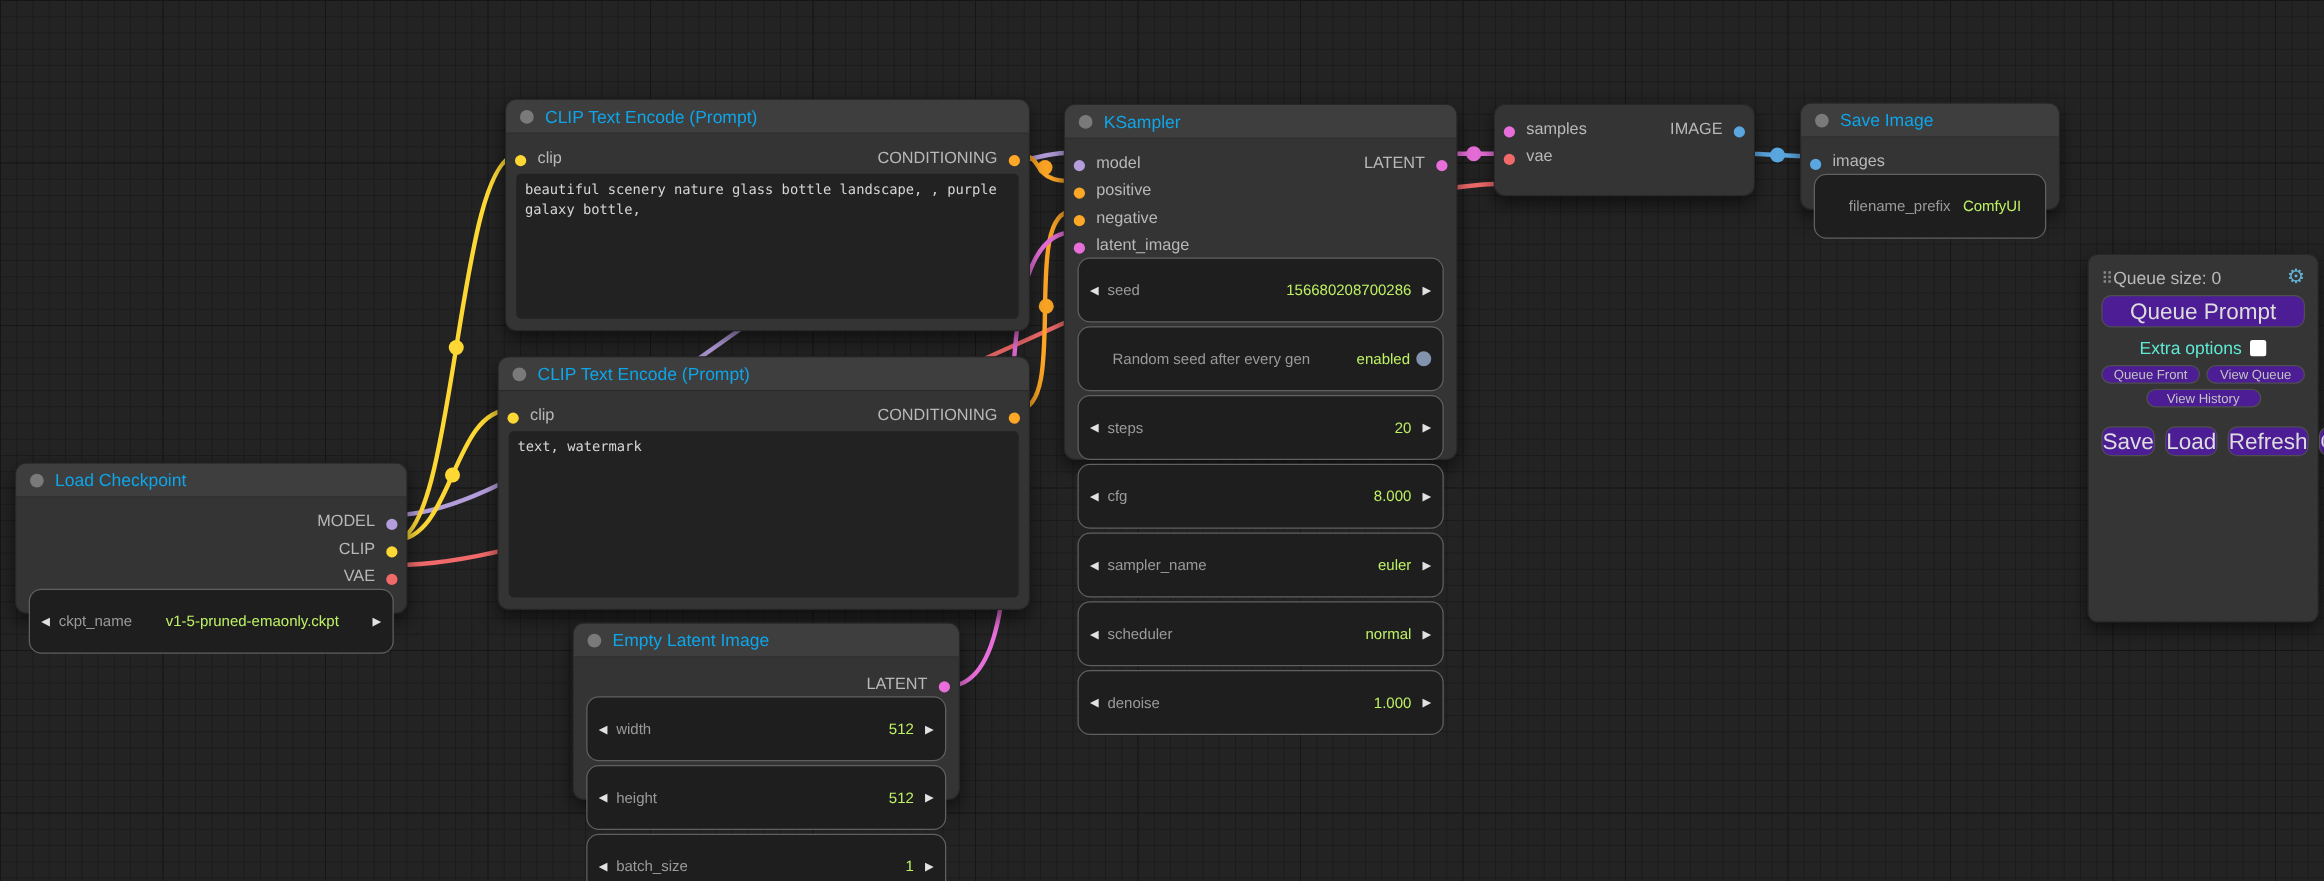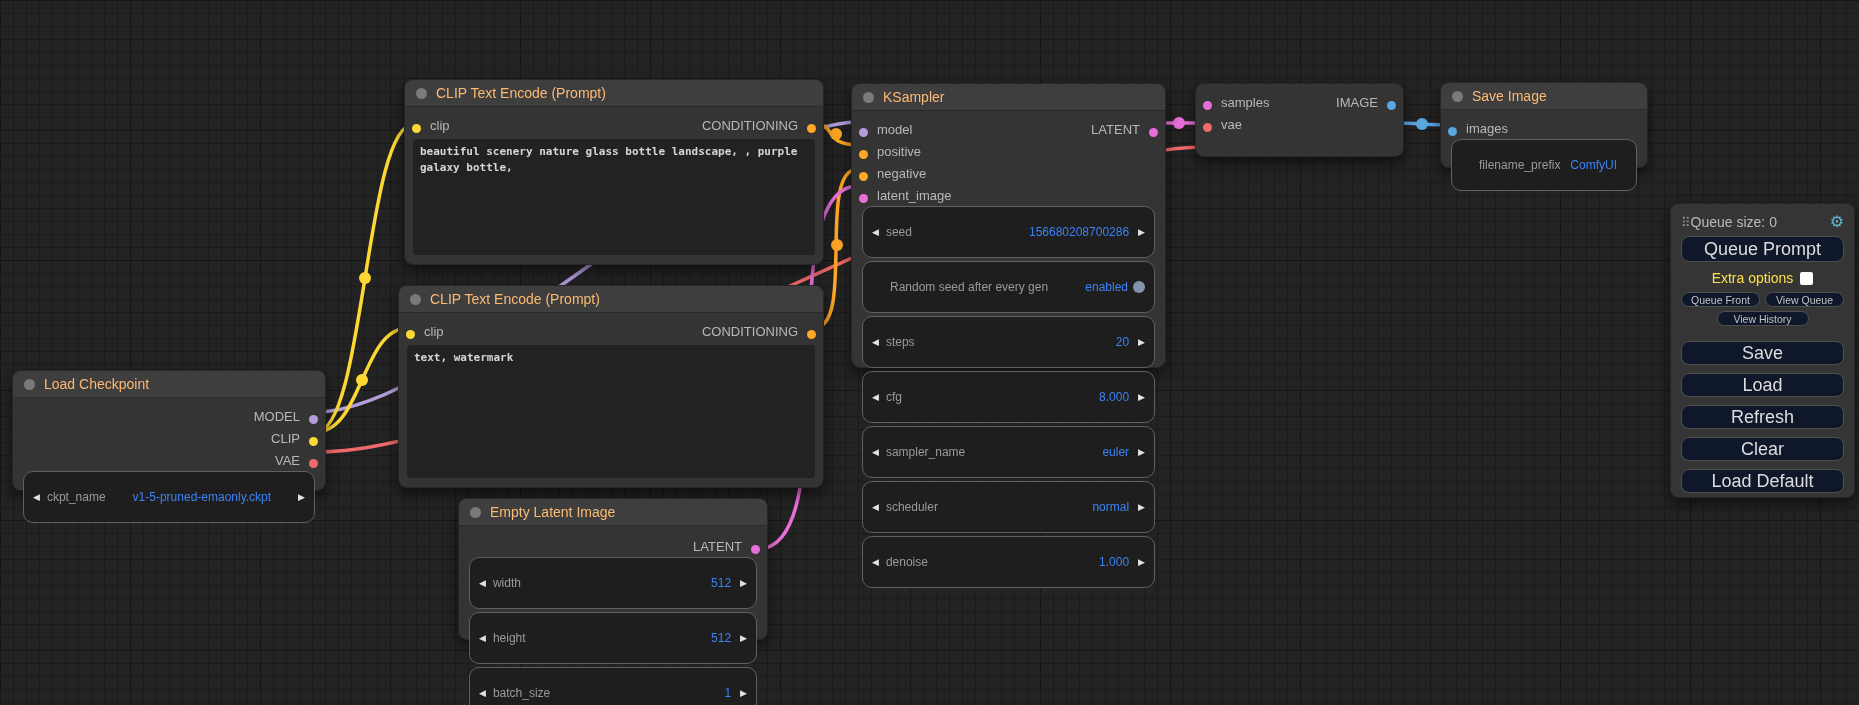--- a/index.html
+++ b/index.html
@@ -15,67 +15,67 @@
     background-size:130px 130px,130px 130px,13px 13px,13px 13px;
   }
   #wires{position:absolute;left:0;top:0;z-index:1}
   .node{
     position:absolute;background:#343434;border:1px solid #272727;border-radius:9px;
     box-shadow:0 6px 14px rgba(0,0,0,.55);z-index:2;box-sizing:border-box;
   }
   .node-title{
     height:26px;display:flex;align-items:center;gap:9px;padding:0 11px;
     background:#3e3e3e;border-radius:8px 8px 0 0;border-bottom:1px solid #2a2a2a;
-    color:#fdba74;font-size:14px;white-space:nowrap;
+    color:#0ea5e9;font-size:14px;white-space:nowrap;
   }
   .title-dot{width:11px;height:11px;border-radius:50%;background:#7a7a7a;flex:0 0 auto}
   .node-body{padding-top:4px}
   .slot-row{display:flex;align-items:flex-end;height:22px;font-size:13px;color:#b8b8b8;white-space:nowrap}
   .dot{width:9px;height:9px;border-radius:50%;flex:0 0 auto}
   .in-dot{margin-left:7px;margin-right:9px}
   .out-row{justify-content:flex-end}
   .out-dot{margin-right:7px;margin-left:9px}
   .dual .grow{flex:1}
   .widget{
     height:18px;margin:3px 10px;background:#1e1e1e;border:1px solid #606060;border-radius:10px;
     display:flex;align-items:center;padding:16px 9px;font-size:12px;color:#9a9a9a;white-space:nowrap;
   }
   .widget .arrow{color:#e2e2e2;font-size:9px;line-height:1}
   .widget .wlabel{margin-left:7px}
-  .widget .wvalue{margin-left:auto;color:#3b82f6;margin-right:9px}
+  .widget .wvalue{margin-left:auto;color:#bef264;margin-right:9px}
   .widget.noarrows .wlabel{margin-left:18px}
   .widget .wvalue.center{margin:0 auto}
   .toggle-dot{width:12px;height:12px;border-radius:50%;margin-left:5px;flex:0 0 auto}
   .prompt-text{
     position:absolute;left:8px;right:8px;top:59px;bottom:9px;background:#222222;border-radius:4px;
     padding:5px 7px;font-family:"DejaVu Sans Mono",monospace;font-size:11px;line-height:1.45;
-    color:#d6d6d6;white-space:pre-wrap;overflow:hidden;box-sizing:border-box;font-weight:bold;
+    color:#d6d6d6;white-space:pre-wrap;overflow:hidden;box-sizing:border-box;
   }
   
   #queue-panel{
     position:absolute;left:1670px;top:203px;width:185px;height:295px;z-index:3;
     background:#353535;border:1px solid #272727;border-radius:8px;
     box-shadow:0 6px 14px rgba(0,0,0,.55);box-sizing:border-box;padding:6px 10px;
   }
   .qp-header{display:flex;align-items:center;height:24px;color:#b9b9b9;font-size:14px}
   .qp-handle{color:#8a8a8a;font-size:13px;cursor:grab}
   .qp-size{flex:1;}
   .qp-gear{font-size:16px;line-height:1}
   .btn{
-    background:#0f172a;border:1px solid #4f4f4f;border-radius:8px;color:#dddddd;
+    background:#4c1d95;border:1px solid #4f4f4f;border-radius:8px;color:#dddddd;
     display:flex;align-items:center;justify-content:center;box-sizing:border-box;cursor:pointer;
   }
   .btn-big{height:26px;font-size:18px;margin:2px 0 0 0;width:100%}
-  .qp-extra{display:flex;align-items:center;justify-content:center;gap:7px;height:22px;margin-top:5px;color:#fde047;font-size:14px}
+  .qp-extra{display:flex;align-items:center;justify-content:center;gap:7px;height:22px;margin-top:5px;color:#5eead4;font-size:14px}
   .qp-checkbox{width:13px;height:13px;background:#ffffff;border-radius:2px}
   .qp-smallrow{display:flex;gap:5px;margin-top:3px}
   .btn-small{height:15px;font-size:10.5px;border-radius:9px;flex:1;color:#c3c3c3}
   .qp-history{display:flex;justify-content:center;margin-top:4px}
   .qp-history .btn-small{flex:0 0 auto;width:92px}
-  .qp-actions{margin-top:15px;display:flex;flex-direction:column;gap:8px}
+  .qp-actions{margin-top:15px;display:flex;flex-direction:row;gap:8px}
   .btn-action{height:24px;font-size:18px;width:100%}
 </style>
 </head>
 <body>
 
 <svg id="wires" width="1859" height="705">
   <g fill="none" stroke-width="3.5" stroke-linecap="round">
     <path d="M316,412 C451,412 723,122 858,122" style="stroke: rgb(179, 157, 219);"></path>
     <path d="M316,452 C538,452 983,147 1205,147" style="stroke: rgb(240, 106, 106);"></path>
     <path d="M316,432 C365,432 365,124 414,124" style="stroke: rgb(253, 216, 53);"></path>

